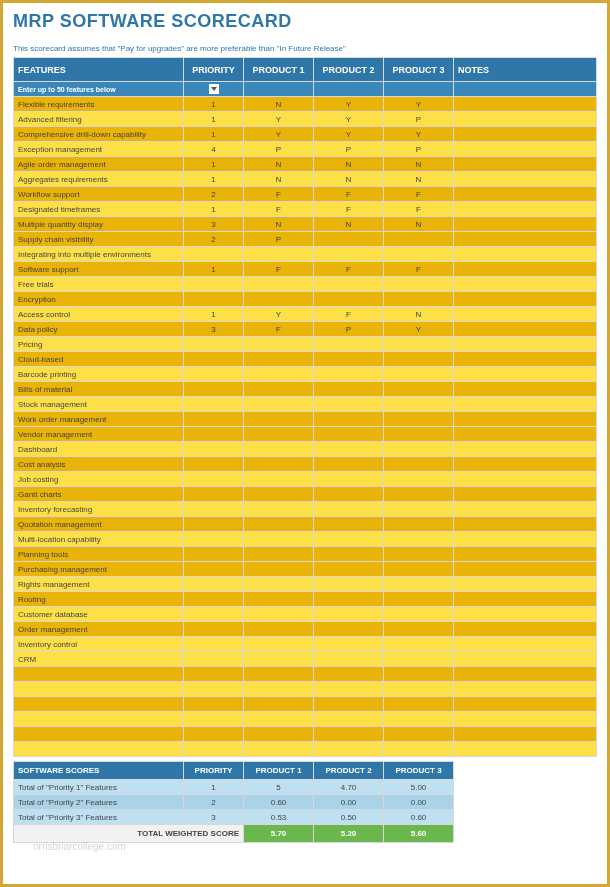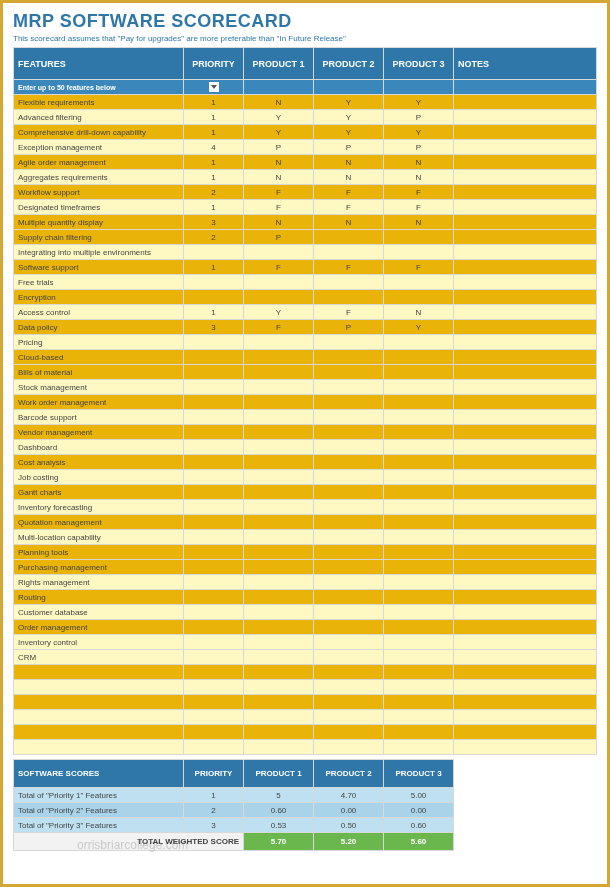--- a/index.html
+++ b/index.html
@@ -15,21 +15,21 @@
     overflow: hidden;
   }
   .inner {
     padding: 8px 10px 6px 10px;
   }
   .title {
     color: #2e77a8;
     font-size: 18px;
     font-weight: 700;
     letter-spacing: 0.5px;
-    margin-bottom: 2px;
+    margin-bottom: 12px;
   }
   .subtitle {
     color: #2e77a8;
     font-size: 8px;
     margin-bottom: 4px;
   }
   table {
     width: 100%;
     border-collapse: collapse;
     table-layout: fixed;
@@ -43,33 +43,33 @@
     color: #444;
     overflow: hidden;
     white-space: nowrap;
   }
   th {
     background: #2e77a8;
     color: #fff;
     font-weight: 700;
     font-size: 9px;
     text-align: left;
-    height: 32px;
+    height: 24px;
   }
   th.center, td.center { text-align: center; }
   .subhead td {
     background: #3a87bb;
     color: #fff;
     font-weight: 700;
     font-size: 7px;
     height: 14px;
   }
   .subhead td.center { text-align: center; }
   .alt { background: #eab308; }
-  .reg { background: #fef9c3; margin-top: 10px; }
+  .reg { background: #fde047; margin-top: 10px; }
   .dropdown-icon {
     display: inline-block;
     width: 10px;
     height: 10px;
     background: #fff;
     position: relative;
     vertical-align: middle;
   }
   .dropdown-icon::after {
     content: "";
@@ -82,36 +82,35 @@
   .col-feat   { width: 170px; }
   .col-prio   { width: 60px; }
   .col-prod   { width: 70px; }
   .col-notes  { width: auto; }
   
   .scores-head td {
     background: #2e77a8;
     color: #fff;
     font-weight: 700;
     font-size: 8px;
-    height: 28px;
+    height: 18px;
   }
   .scores-head td.center { text-align: center; }
   .score-row td { background: #bfe0f0; font-size: 8px; height: 15px; }
   .score-row.alt2 td { background: #a8d3e8; }
   .total-row td { background: #f2f2f2; font-weight: 700; text-align: right; font-size: 8px; height: 18px; }
   .total-row td.green { background: #6ab84d; color: #fff; text-align: center; }
   .total-row td.label { text-align: right; color: #444; }
   
   .bottom-watermark {
     position: absolute;
     left: 30px;
     bottom: 32px;
-    font-size: 12px;
+    font-size: 10px;
     color: rgba(0,0,0,0.18);
-    margin-left: 44px;
   }
 </style>
 </head>
 <body>
 
 <div class="inner">
   <div class="title">MRP SOFTWARE SCORECARD</div>
   <div class="subtitle">This scorecard assumes that "Pay for upgrades" are more preferable than "In Future Release"</div>
 
   <table>
@@ -208,21 +207,21 @@
         </tr>
         <tr class="alt">
           <td>Multiple quantity display</td>
           <td class="center">3</td>
           <td class="center">N</td>
           <td class="center">N</td>
           <td class="center">N</td>
           <td></td>
         </tr>
         <tr class="alt">
-          <td>Supply chain filtering</td>
+          <td>Supply chain visibility</td>
           <td class="center">2</td>
           <td class="center">P</td>
           <td class="center"></td>
           <td class="center"></td>
           <td></td>
         </tr>
         <tr class="reg">
           <td>Integrating into multiple environments</td>
           <td class="center"></td>
           <td class="center"></td>
@@ -279,46 +278,46 @@
           <td></td>
         </tr>
         <tr class="alt">
           <td>Cloud-based</td>
           <td class="center"></td>
           <td class="center"></td>
           <td class="center"></td>
           <td class="center"></td>
           <td></td>
         </tr>
+        <tr class="reg">
+          <td>Barcode printing</td>
+          <td class="center"></td>
+          <td class="center"></td>
+          <td class="center"></td>
+          <td class="center"></td>
+          <td></td>
+        </tr>
         <tr class="alt">
           <td>Bills of material</td>
           <td class="center"></td>
           <td class="center"></td>
           <td class="center"></td>
           <td class="center"></td>
           <td></td>
         </tr>
         <tr class="reg">
           <td>Stock management</td>
           <td class="center"></td>
           <td class="center"></td>
           <td class="center"></td>
           <td class="center"></td>
           <td></td>
         </tr>
         <tr class="alt">
           <td>Work order management</td>
-          <td class="center"></td>
-          <td class="center"></td>
-          <td class="center"></td>
-          <td class="center"></td>
-          <td></td>
-        </tr>
-        <tr class="reg">
-          <td>Barcode support</td>
           <td class="center"></td>
           <td class="center"></td>
           <td class="center"></td>
           <td class="center"></td>
           <td></td>
         </tr>
         <tr class="alt">
           <td>Vendor management</td>
           <td class="center"></td>
           <td class="center"></td>

